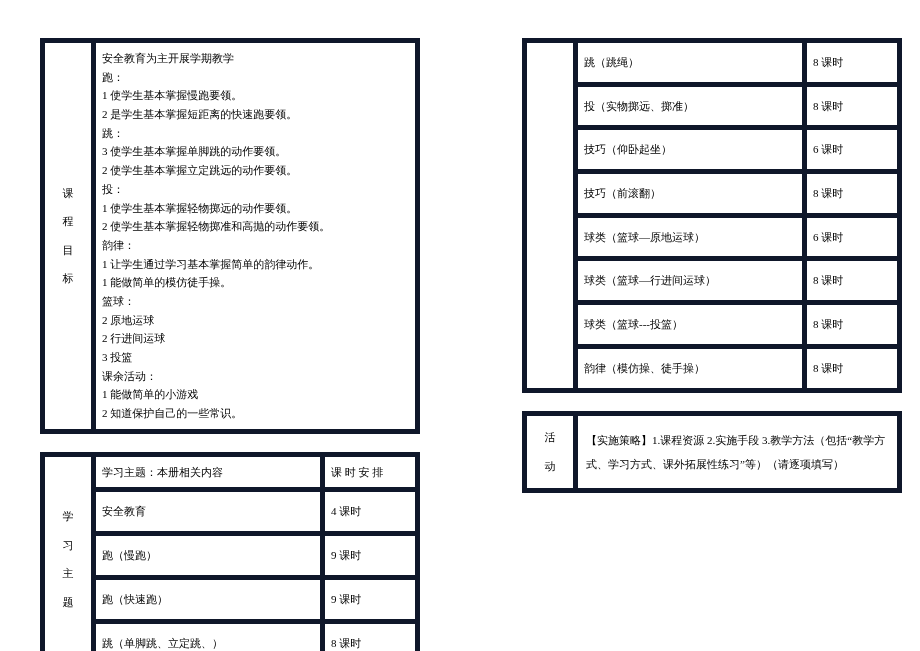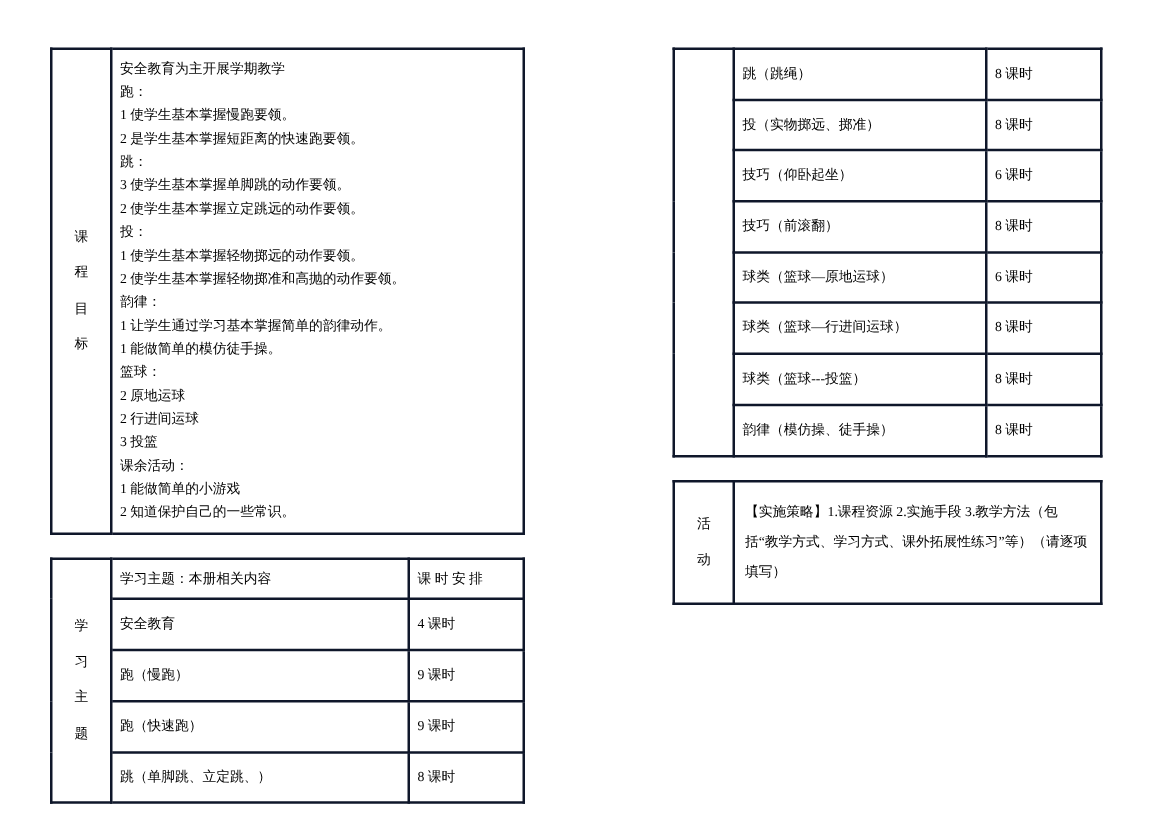--- a/index.html
+++ b/index.html
@@ -16,31 +16,31 @@
   .page {
     position: absolute;
     box-sizing: border-box;
   }
   .page-left {
     left: 40px;
     top: 38px;
     width: 380px;
   }
   .page-right {
-    left: 538px;
+    left: 522px;
     top: 38px;
-    width: 344px;
+    width: 380px;
   }
   table {
     border-collapse: collapse;
     width: 100%;
     table-layout: fixed;
   }
   td {
-    border: 2px solid #0f172a;
+    border: 5px solid #0f172a;
     padding: 6px 6px;
     vertical-align: top;
     line-height: 1.7;
     margin-top: 24px;
   }
   .vlabel {
     text-align: center;
     vertical-align: middle;
     width: 34px;
     letter-spacing: 0;

